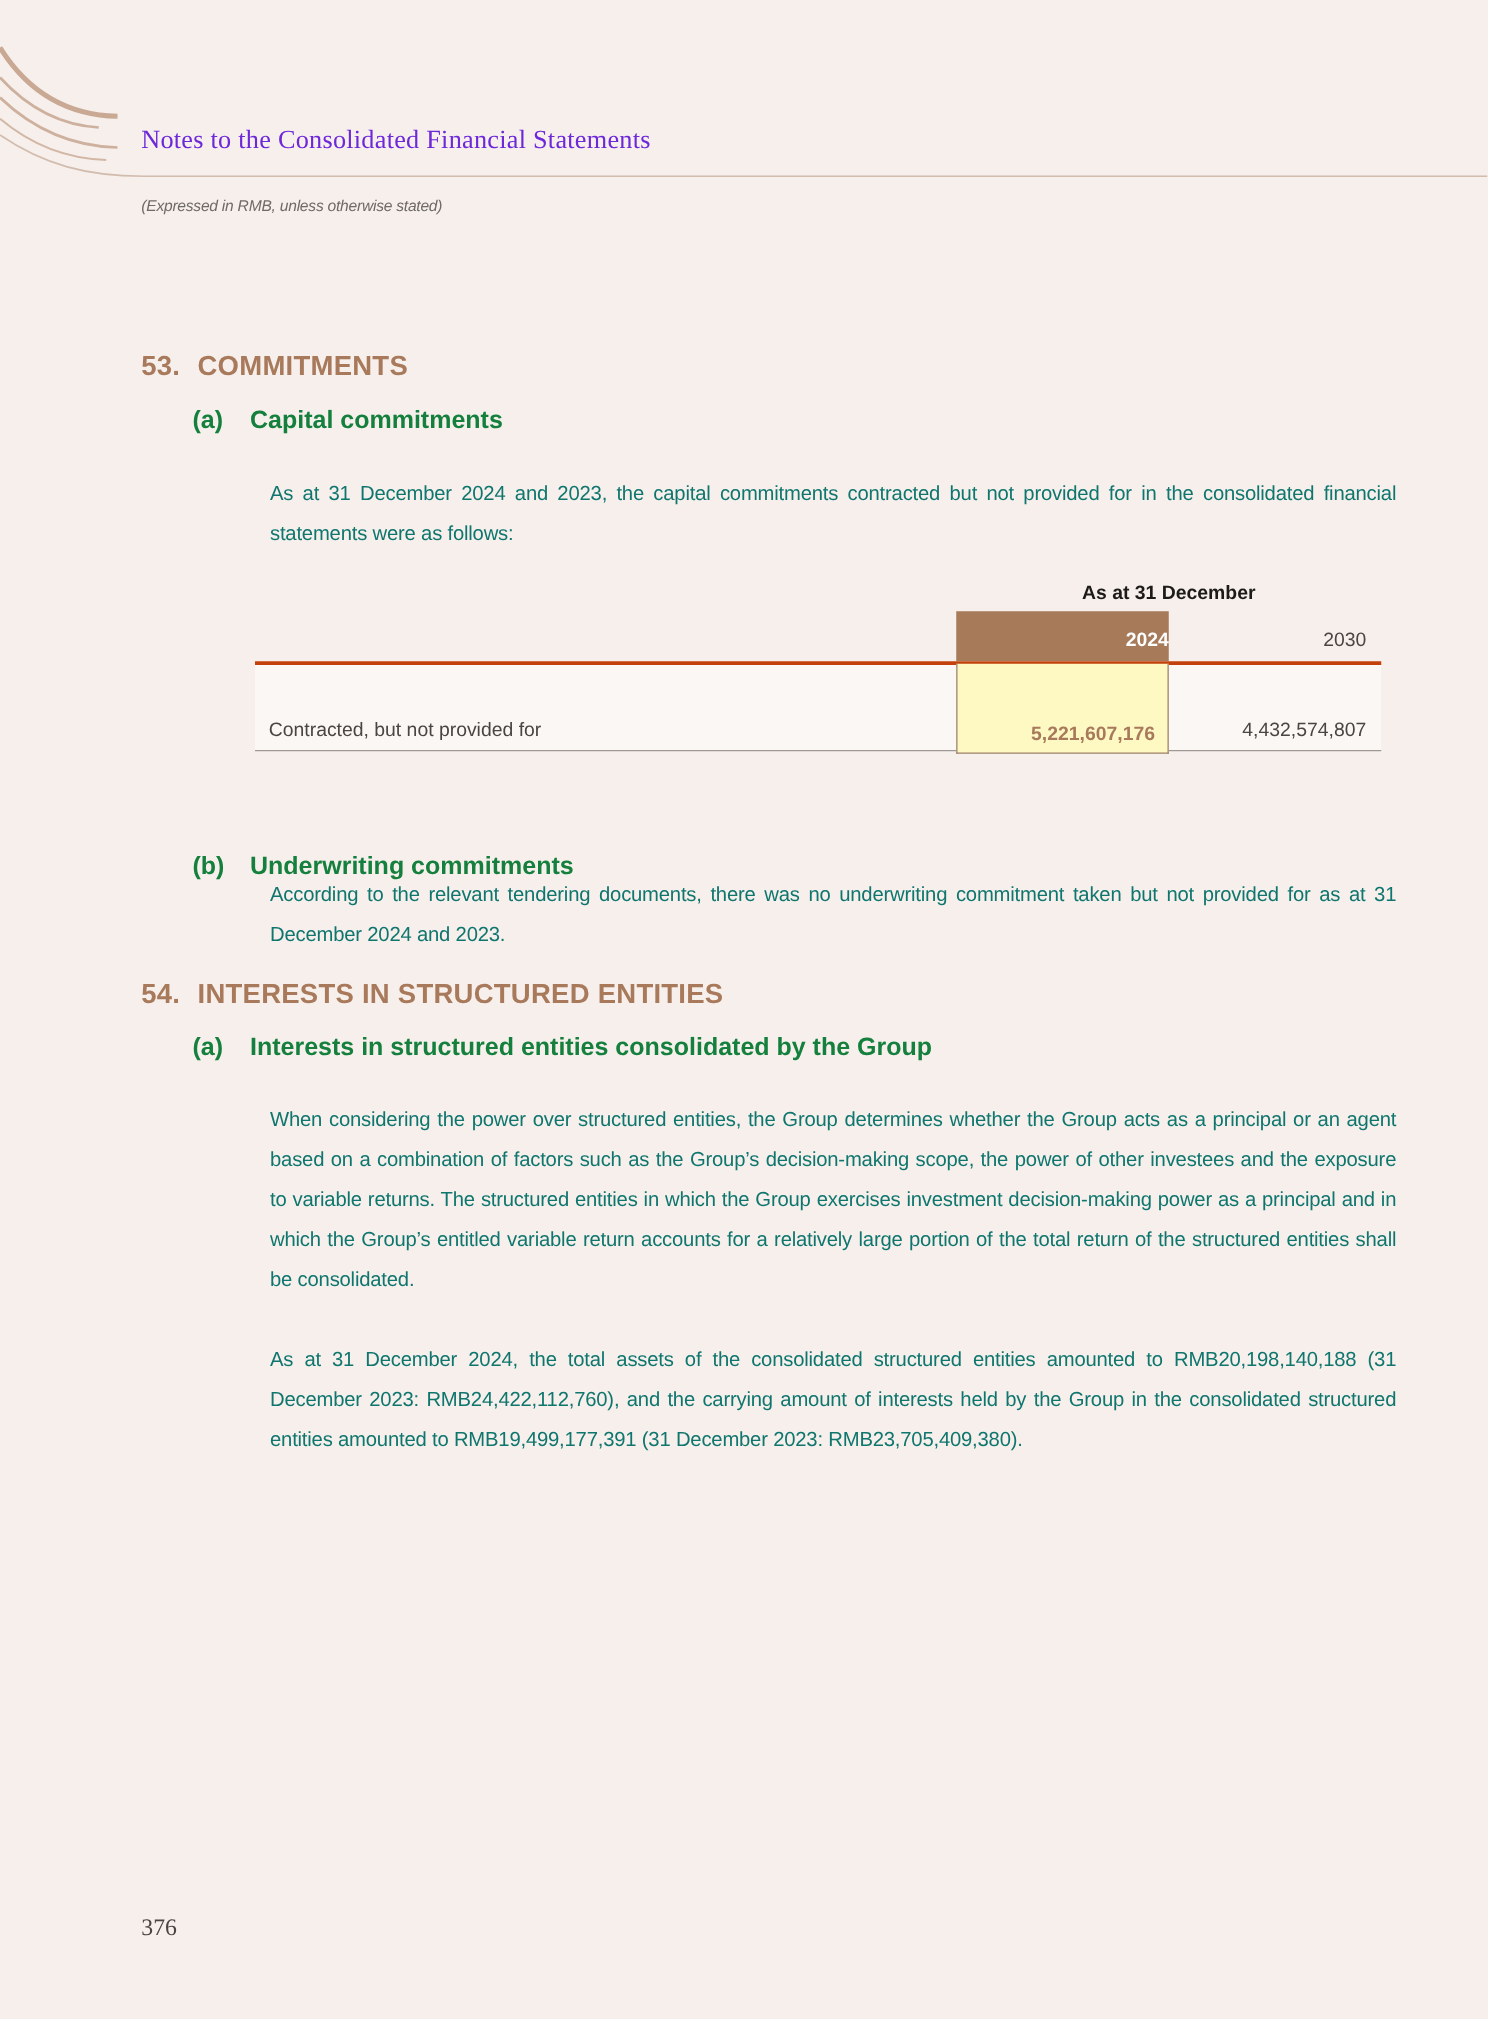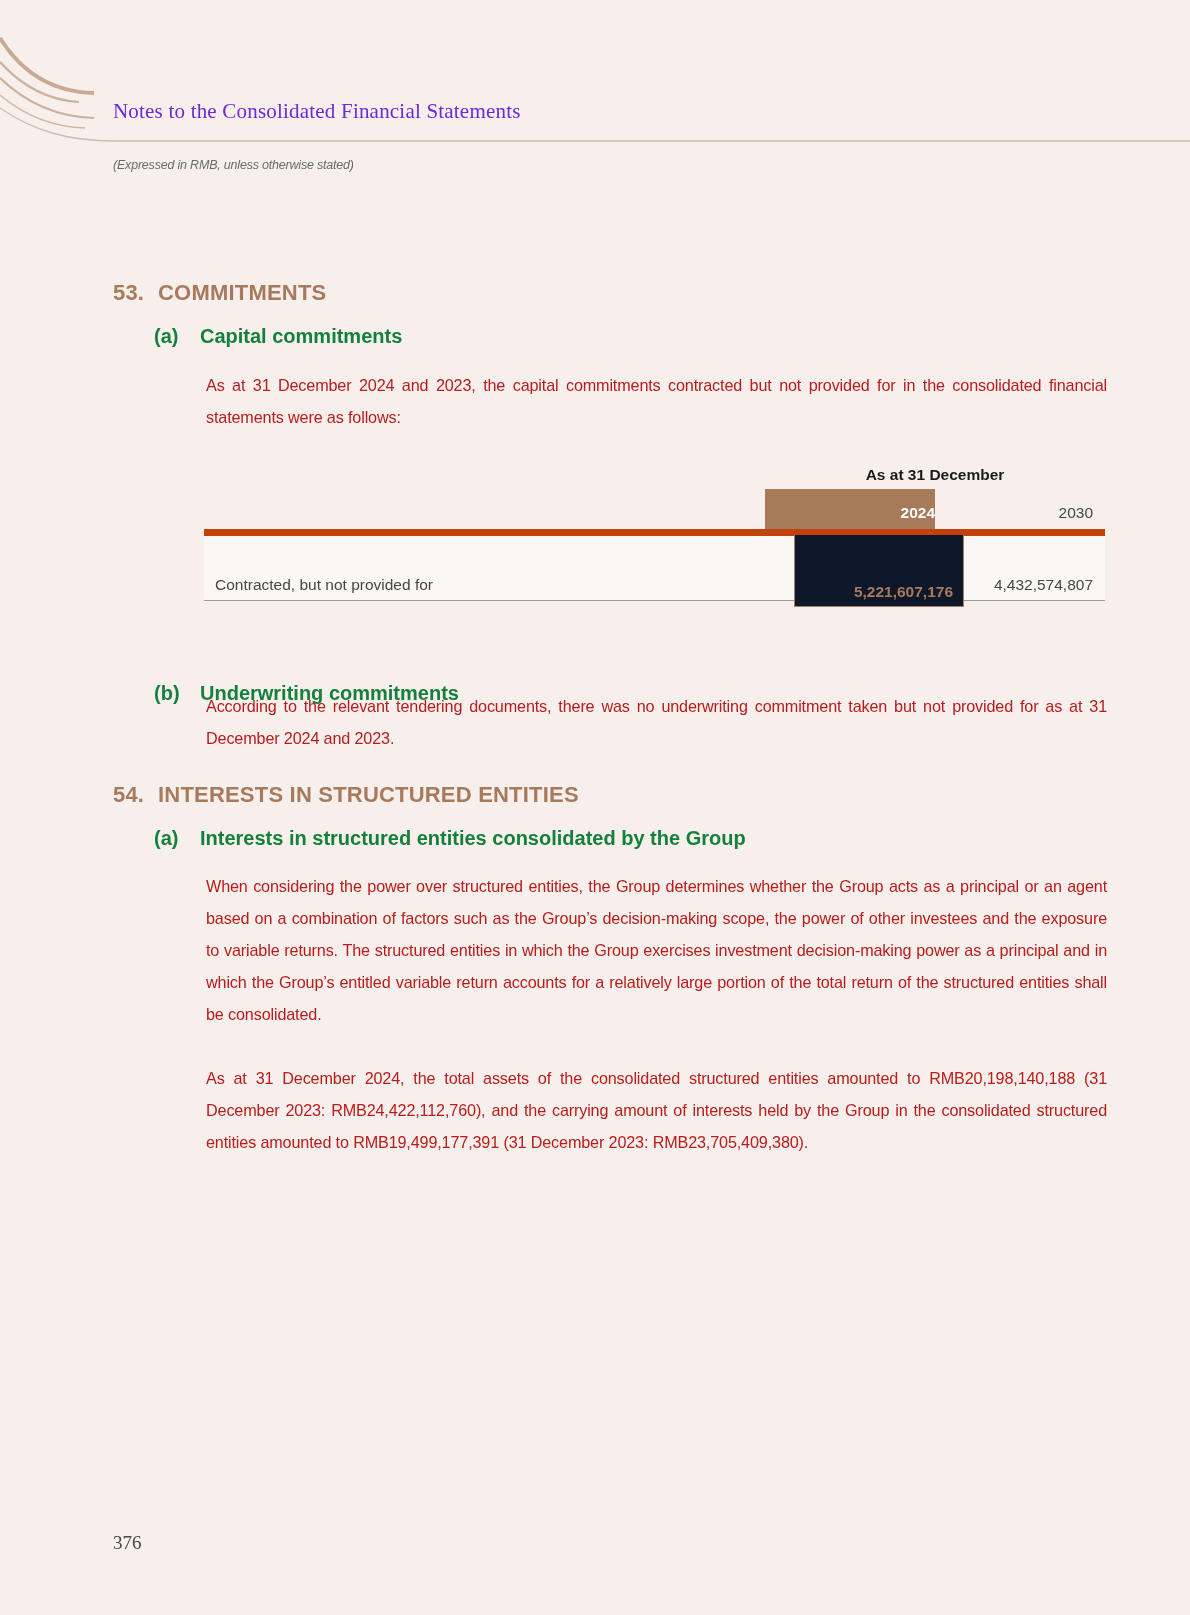--- a/index.html
+++ b/index.html
@@ -27,51 +27,51 @@
       white-space: nowrap;
     }
     .h1 .num { display: inline-block; width: 45px; }
     .h2 {
       position: absolute; left: 154px;
       font-size: 20px; font-weight: bold; color: #15803d; white-space: nowrap;
     }
     .h2 .num { display: inline-block; width: 46px; }
     .para {
       position: absolute; left: 204px; width: 901px;
-      font-size: 16.2px; line-height: 32px; color: #b91c1c;
-      text-align: justify; margin: 2px; letter-spacing: -0.15px;
+      font-size: 16.2px; line-height: 32px; color: #0f766e;
+      text-align: justify; margin: 12px; letter-spacing: -0.15px;
     }
     
     .tbl-caption {
       position: absolute; left: 765px; width: 340px; top: 466px;
       text-align: center; font-size: 15.5px; font-weight: bold; color: #1d1b1a;
     }
     .col2024-head {
       position: absolute; left: 765px; top: 489px; width: 170px; height: 40px;
       background: #a77a5a; color: #ffffff; font-weight: bold; font-size: 15.5px;
       box-sizing: border-box; text-align: right; line-height: 48px;
     }
     .col2023-head {
       position: absolute; left: 935px; top: 489px; width: 170px; height: 40px;
       font-size: 15.5px; color: #4a4543; box-sizing: border-box;
       padding-right: 12px; text-align: right; line-height: 48px;
     }
     .tbl-row {
       position: absolute; left: 204px; top: 529px; width: 901px; height: 72px;
       background: #faf7f4;
-      border-top: 7px solid #c2410c; border-bottom: 1px solid #9e9894;
+      border-top: 3px solid #c2410c; border-bottom: 1px solid #9e9894;
       box-sizing: border-box;
     }
     .row-label {
       position: absolute; left: 11px; bottom: 6px;
       font-size: 15.5px; color: #4a4543;
     }
     .cell2024 {
-      position: absolute; left: 590px; top: -1px; width: 170px; height: 72px;
-      background: #0f172a; border: 1px solid #9b7f6d; border-top: none;
+      position: absolute; left: 561px; top: -1px; width: 170px; height: 72px;
+      background: #fef9c3; border: 1px solid #9b7f6d; border-top: none;
       box-sizing: border-box;
     }
     .cell2024 span {
       position: absolute; right: 10px; bottom: 5px;
       font-size: 15.5px; font-weight: bold; color: #a87a5b;
     }
     .cell2023 {
       position: absolute; right: 12px; bottom: 6px;
       font-size: 15.5px; color: #4a4543;
     }

